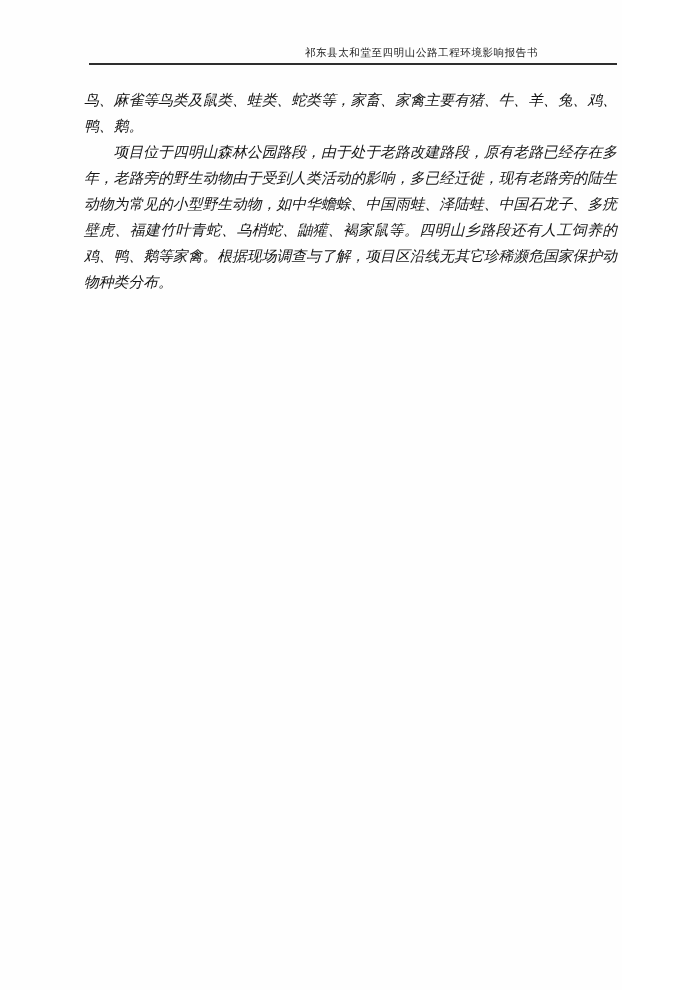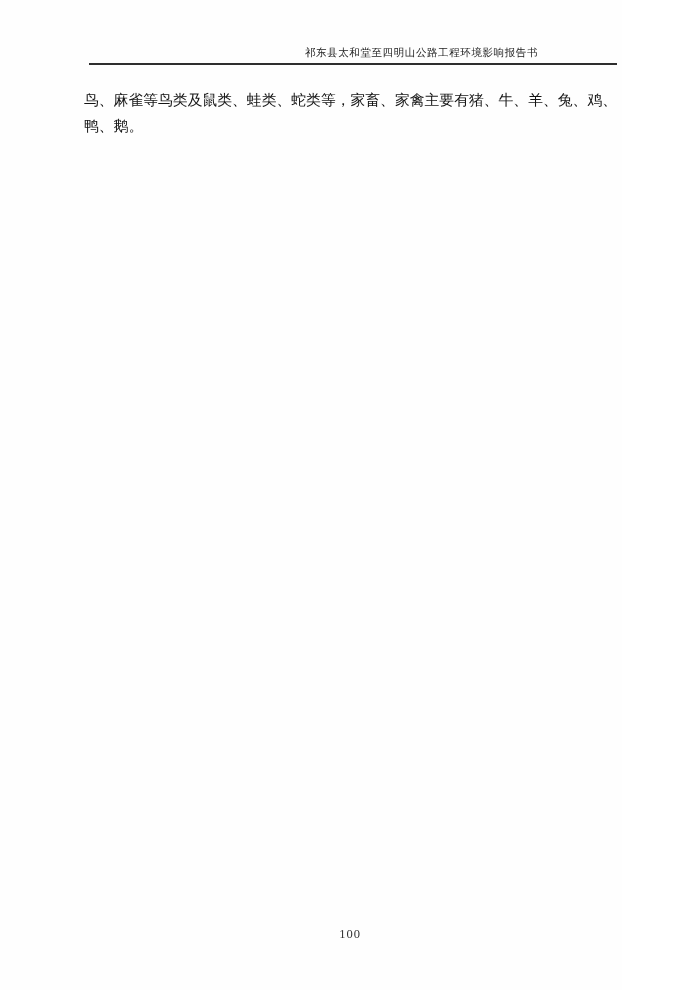--- a/index.html
+++ b/index.html
@@ -39,20 +39,21 @@
     left: 84px;
     width: 533px;
     font-size: 14.8px;
     line-height: 26px;
     text-align: justify;
     text-justify: inter-ideograph;
     color: #141414;
   }
   .content p {
     margin: 0;
+    font-style: italic;
   }
   .content p.indent {
     text-indent: 2em;
   }
   .footer {
     position: absolute;
     top: 924px;
     left: 0;
     width: 700px;
     text-align: center;
@@ -67,19 +68,17 @@
 <body>
 
 <div class="page">
 
   <div class="header-title">祁东县太和堂至四明山公路工程环境影响报告书</div>
 
   <div class="header-rule"></div>
 
   <div class="content">
     <p class="para">鸟、麻雀等鸟类及鼠类、蛙类、蛇类等，家畜、家禽主要有猪、牛、羊、兔、鸡、鸭、鹅。</p>
+    <p class="para indent">项目位于四明山森林公园路段，由于处于老路改建路段，原有老路已经存在多年，老路旁的野生动物由于受到人类活动的影响，多已经迁徙，现有老路旁的陆生动物为常见的小型野生动物，如中华蟾蜍、中国雨蛙、泽陆蛙、中国石龙子、多疣壁虎、福建竹叶青蛇、乌梢蛇、鼬獾、褐家鼠等。四明山乡路段还有人工饲养的鸡、鸭、鹅等家禽。根据现场调查与了解，项目区沿线无其它珍稀濒危国家保护动物种类分布。</p>
   </div>
 
-  <div class="footer">
-    <span class="page-number">100</span>
-  </div>
 
 </div>
 
 </body></html>

